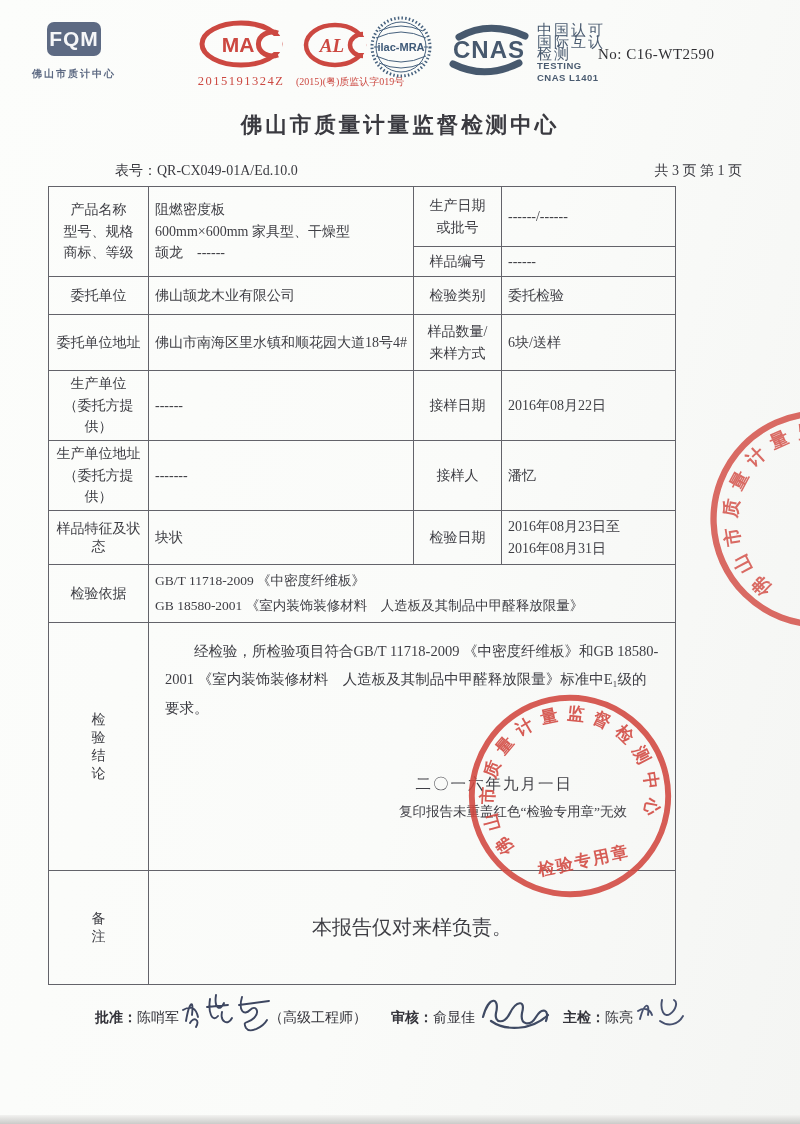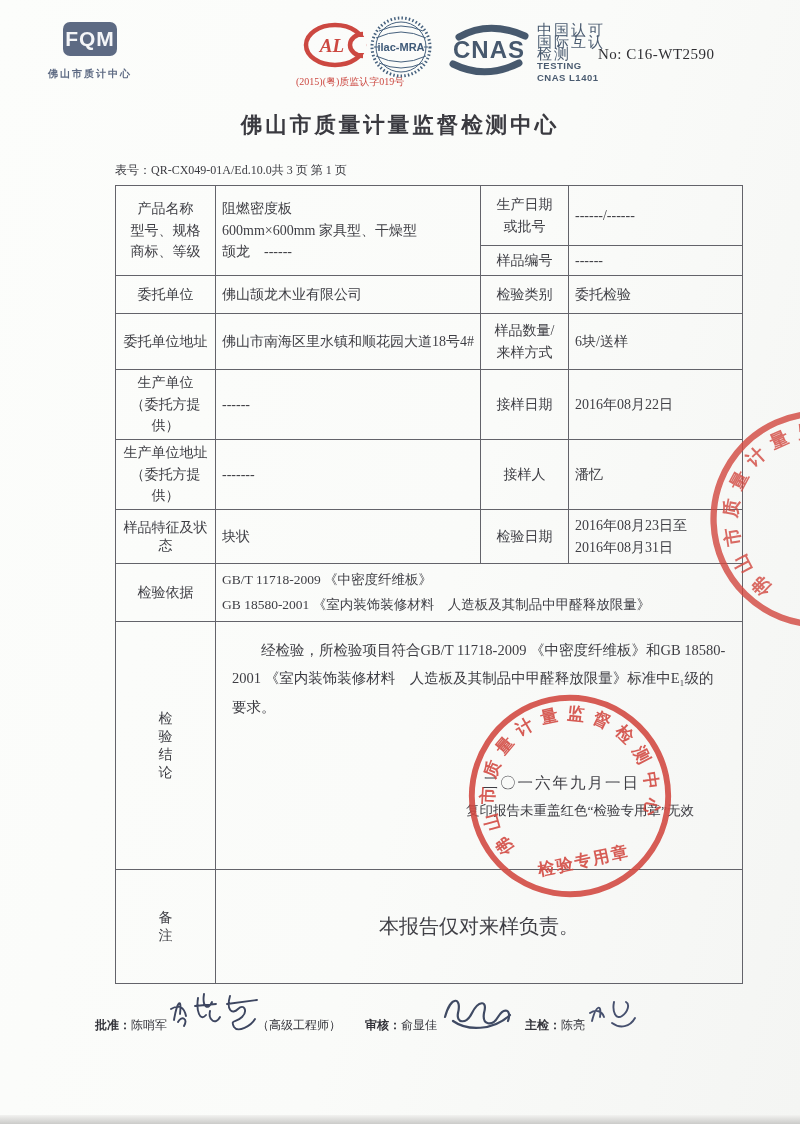--- a/index.html
+++ b/index.html
@@ -13,21 +13,21 @@
     background:linear-gradient(105deg,#fcfdfb 0%,#fafbf9 55%,#f4f5f3 100%);
     color:#3c3c42;
   }
   .scan-bottom-edge{
     position:absolute;left:0;bottom:0;width:100%;height:9px;
     background:linear-gradient(#f2f2f0,#cbcbc9);
   }
   
   .header{position:relative;height:96px;}
   .logo-group{position:absolute;text-align:center;}
-  .fqm{left:40px;top:22px;width:100px;}
+  .fqm{left:24px;top:22px;width:100px;}
   .fqm-box{
     width:54px;height:34px;margin:0 auto;background:#5d6a83;border-radius:7px;
     color:#f5f6f8;font-family:"Liberation Sans",sans-serif;font-weight:bold;
     font-size:21px;line-height:34px;letter-spacing:1px;
   }
   .fqm-caption{margin-top:11px;font-size:10px;color:#5d6a83;letter-spacing:2px;font-weight:bold;}
   .cma{left:195px;top:20px;width:92px;}
   .cma-caption{margin-top:2px;font-size:12.5px;color:#cc4841;letter-spacing:1.5px;}
   .cal{left:296px;top:22px;width:78px;}
   .cal-caption{margin-top:3px;font-size:10px;color:#cc4841;letter-spacing:0px;white-space:nowrap;}
@@ -38,45 +38,45 @@
   .cnas-text .en{font-size:9.5px;line-height:12px;font-weight:bold;letter-spacing:.5px;}
   .report-no{
     position:absolute;left:598px;top:46px;font-size:15px;color:#2f2f33;
     letter-spacing:.5px;
   }
   
   .org-title{margin-top:14px;text-align:center;font-size:21.5px;letter-spacing:3px;color:#3a3a40;font-weight:bold;}
   .doc-title{margin-top:16px;text-align:center;font-size:25px;letter-spacing:27px;text-indent:27px;color:#3a3a40;font-weight:bold;}
   
   .meta-row{
-    width:627px;margin:23px 0 0 115px;display:flex;justify-content:flex-start;
-    font-size:12px;color:#3a3a40;
+    width:627px;margin:23px 0 0 115px;display:flex;justify-content:space-between;
+    font-size:14px;color:#3a3a40;
   }
   
   table.report{
-    margin:6px 0 0 115px;width:627px;border-collapse:collapse;table-layout:fixed;
+    margin:6px 0 0 48px;width:627px;border-collapse:collapse;table-layout:fixed;
     font-size:14px;color:#3e3e44;
   }
   table.report td{border:1px solid #63636a;padding:2px 6px;vertical-align:middle;}
   td.lbl{text-align:center;padding:2px 2px;}
   td.val{text-align:left;padding-left:10px;}
   .tline{line-height:1.55;}
   .center{text-align:center;}
   .pre{white-space:pre-wrap;}
   td.vcell{padding:0;}
   .vstack{display:flex;flex-direction:column;justify-content:space-evenly;align-items:center;height:100%;}
   .r7 .gbline{white-space:nowrap;line-height:1.85;font-size:13.5px;}
   .conclusion-cell{position:relative;vertical-align:top !important;padding:14px 14px 6px 16px !important;}
   .conclusion-par{line-height:1.95;text-indent:2em;font-size:14.5px;}
   .conclusion-date{margin-top:52px;text-align:right;padding-right:88px;font-size:15.5px;letter-spacing:2px;}
   .conclusion-note{margin-top:8px;text-align:right;padding-right:34px;font-size:13.5px;}
   .remark-cell{text-align:center;font-size:20px;}
   
   .footer{
-    margin:16px 0 0 95px;display:flex;align-items:flex-end;font-size:12px;color:#33333a;
+    margin:16px 0 0 95px;display:flex;align-items:center;font-size:14px;color:#33333a;
     white-space:nowrap;
   }
   .footer .flabel{font-weight:bold;}
   .footer .fname{margin-right:2px;}
   .sig{margin:-16px -6px 0 -2px;}
   .ftitle{margin:0 4px 0 0;}
   
   .stamp-main{
     position:absolute;left:462px;top:688px;width:216px;height:216px;
     transform:rotate(-12deg);opacity:.88;pointer-events:none;
@@ -90,20 +90,29 @@
 <body>
 
 <div class="page">
 
   <div class="header">
     <div class="logo-group fqm">
       <div class="fqm-box">FQM</div>
       <div class="fqm-caption">佛山市质计中心</div>
     </div>
 
+    <div class="logo-group cma">
+      <svg width="86" height="48" viewBox="0 0 86 48">
+        <ellipse cx="43" cy="24" rx="39" ry="21" fill="none" stroke="#cc4841" stroke-width="5"></ellipse>
+        <rect x="70" y="16" width="14" height="16" fill="#fbfcfa"></rect>
+        <path d="M80,13 a14,12 0 1 0 0,22" fill="none" stroke="#cc4841" stroke-width="5"></path>
+        <text x="40" y="32" text-anchor="middle" font-family="Liberation Sans, sans-serif" font-weight="bold" font-size="21" fill="#cc4841">MA</text>
+      </svg>
+      <div class="cma-caption">2015191324Z</div>
+    </div>
 
     <div class="logo-group cal">
       <svg width="66" height="46" viewBox="0 0 66 46">
         <ellipse cx="33" cy="23" rx="29" ry="20" fill="none" stroke="#cc4841" stroke-width="4.5"></ellipse>
         <rect x="52" y="15" width="12" height="16" fill="#fbfcfa"></rect>
         <path d="M61,12 a13,11 0 1 0 0,22" fill="none" stroke="#cc4841" stroke-width="4.5"></path>
         <text x="30" y="30" text-anchor="middle" font-family="Liberation Serif, serif" font-style="italic" font-weight="bold" font-size="19" fill="#cc4841">AL</text>
       </svg>
       <div class="cal-caption">(2015)(粤)质监认字019号</div>
     </div>

